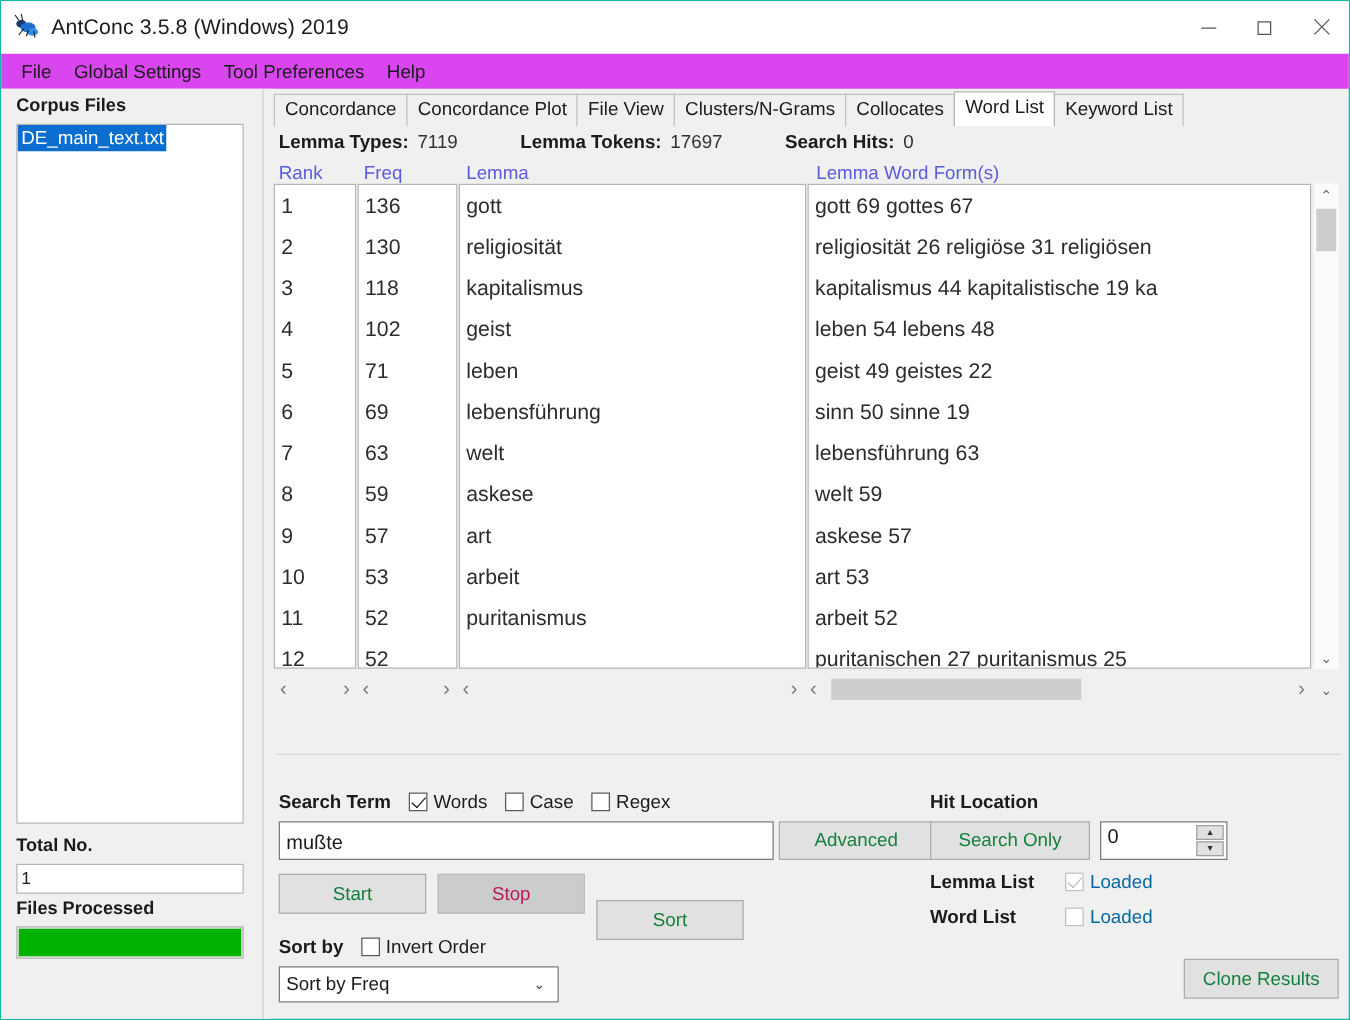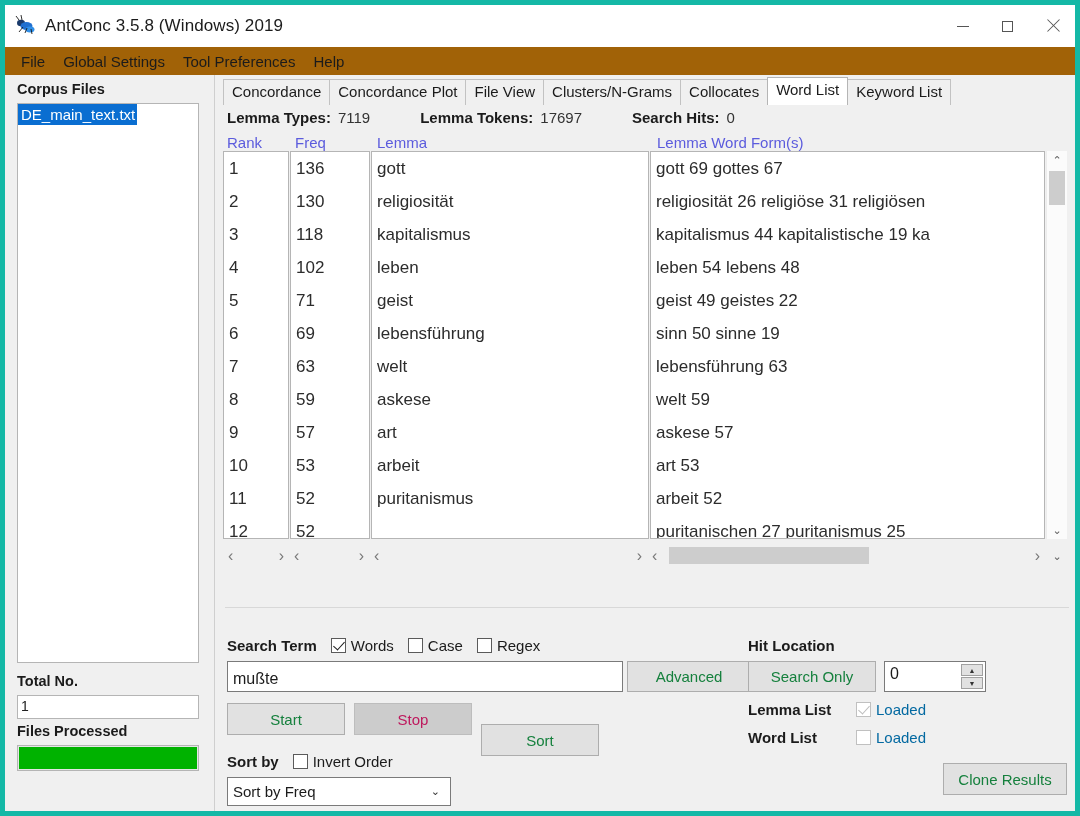--- a/index.html
+++ b/index.html
@@ -9,21 +9,21 @@
   body {
     width: 1080px; height: 816px;
     font-family: "Liberation Sans", sans-serif;
     overflow: hidden;
     -webkit-font-smoothing: antialiased;
   }
   .app {
     position: relative;
     width: 1080px; height: 816px;
     background: #f0f0f0;
-    border: 5px solid #14b8a6;
+    border: 1px solid #14b8a6;
     box-sizing: border-box;
   }
 
   
   .titlebar {
     position: absolute; left: 0; top: 0; right: 0; height: 42px;
     background: #ffffff;
     display: flex; align-items: center;
   }
   .title-icon {
@@ -47,21 +47,21 @@
   .glyph-close { position: relative; display:block; width: 14px; height: 14px; }
   .glyph-close:before, .glyph-close:after {
     content: ""; position: absolute; left: -1px; top: 6px; width: 17px; height: 1px; background: #555;
   }
   .glyph-close:before { transform: rotate(45deg); }
   .glyph-close:after  { transform: rotate(-45deg); }
 
   
   .menubar {
     position: absolute; left: 0; top: 42px; right: 0; height: 28px;
-    background: #a16207;
+    background: #d946ef;
     display: flex; align-items: center; padding-left: 8px; box-sizing: border-box;
   }
   .menu-item {
     font-size: 15px; color: #1b1b1b; padding: 2px 8px; margin-right: 2px;
     white-space: nowrap;
   }
 
   
   .leftpanel {
     position: absolute; left: 0; top: 70px; width: 206px; bottom: 0;
@@ -405,22 +405,22 @@
             <div class="cell">59</div>
             <div class="cell">57</div>
             <div class="cell">53</div>
             <div class="cell">52</div>
             <div class="cell">52</div>
           </div>
         <div class="col col-lemma" id="col-lemma">
             <div class="cell">gott</div>
             <div class="cell">religiosität</div>
             <div class="cell">kapitalismus</div>
+            <div class="cell">geist</div>
             <div class="cell">leben</div>
-            <div class="cell">geist</div>
             <div class="cell">lebensführung</div>
             <div class="cell">welt</div>
             <div class="cell">askese</div>
             <div class="cell">art</div>
             <div class="cell">arbeit</div>
             <div class="cell">puritanismus</div>
           </div>
         <div class="col col-forms" id="col-forms">
             <div class="cell">gott 69 gottes 67</div>
             <div class="cell">religiosität 26 religiöse 31 religiösen</div>

